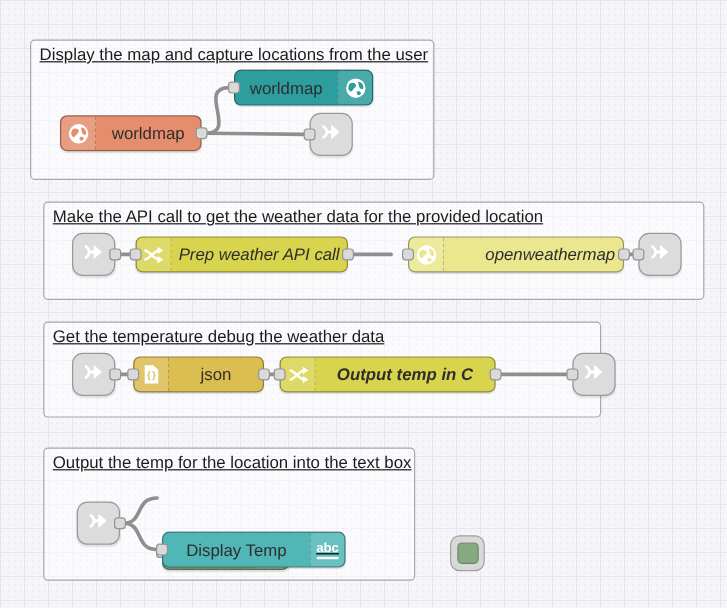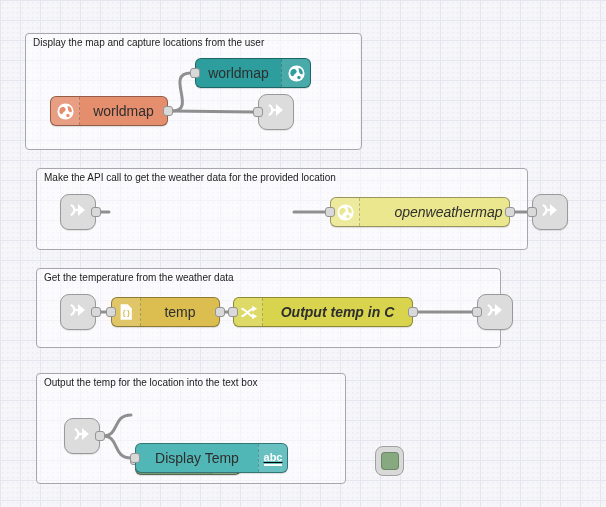--- a/index.html
+++ b/index.html
@@ -11,21 +11,21 @@
       linear-gradient(to right, #e5e5f0 1px, transparent 1px),
       linear-gradient(to bottom, #e5e5f0 1px, transparent 1px),
       radial-gradient(circle, #ededf4 1px, transparent 1px);
     background-size:20px 20px,20px 20px,5px 5px;
   }
   .group{
     position:absolute;z-index:1;border:1px solid #a6a6af;border-radius:4px;
     background:rgba(255,255,255,0.5);box-sizing:border-box;
   }
   .group-label{
-    font-size:10px;color:#1b1b1b;padding:3px 6px 0 7px;white-space:nowrap;
+    font-size:14px;color:#1b1b1b;padding:3px 6px 0 7px;white-space:nowrap;text-decoration:underline;
   }
   #wires{position:absolute;left:0;top:0;z-index:2;}
   #wires path{stroke:#8f8f8f;stroke-width:3;fill:none;stroke-linecap:round;}
   .node{
     position:absolute;z-index:3;height:30px;box-sizing:border-box;
     border:1px solid rgba(0,0,0,0.35);border-radius:6px;
     display:flex;align-items:stretch;
     background:var(--c);
     box-shadow:0 1px 1px rgba(0,0,0,0.12);
     text-align:right;
@@ -72,25 +72,25 @@
   .debug-wrap .node{position:relative;z-index:3;}
 </style>
 </head>
 <body>
 
 <div id="canvas">
 
   <div class="group" style="left:25px;top:33px;width:337px;height:117px;">
     <div class="group-label">Display the map and capture locations from the user</div>
   </div>
-  <div class="group" style="left:36px;top:168px;width:492px;height:82px;">
+  <div class="group" style="left:36px;top:168px;width:551px;height:82px;">
     <div class="group-label">Make the API call to get the weather data for the provided location</div>
   </div>
   <div class="group" style="left:36px;top:268px;width:465px;height:80px;">
-    <div class="group-label">Get the temperature from the weather data</div>
+    <div class="group-label">Get the temperature debug the weather data</div>
   </div>
   <div class="group" style="left:36px;top:373px;width:310px;height:111px;">
     <div class="group-label">Output the temp for the location into the text box</div>
   </div>
 
   <svg id="wires" width="606" height="507">
     <path d="M172 111 C198 111 164 73 191 73"></path>
     <path d="M172 111 L253 112"></path>
     <path d="M99 212 L109 212"></path>
     <path d="M294 212 L326 212"></path>
@@ -143,22 +143,35 @@
     <span>
       <svg viewBox="0 0 24 24" width="22" height="22">
         <path d="M5 7 C9 9.5 9 14.5 5 17" stroke="#fff" stroke-width="2.4" fill="none" stroke-linecap="round"></path>
         <path d="M8.5 12 h4.5" stroke="#fff" stroke-width="2.6"></path>
         <path d="M12 5.5 L19.5 12 L12 18.5 Z" fill="#fff"></path>
       </svg>
     </span>
     <span class="port out"></span>
   </div>
 
-
-  <div class="node" style="left:330px;top:197px;width:180px;gap:28px;--c:#eae78f;">
+  <div class="node" style="left:113px;top:197px;width:177px;--c:#d9d44e;">
+    <span class="port in"></span>
+    <span class="icon-region left">
+      <svg viewBox="0 0 20 20" width="19" height="19">
+        <path d="M2.5 6 C7 6 11 14 15 14" stroke="#fff" stroke-width="2.1" fill="none"></path>
+        <path d="M2.5 14 C7 14 11 6 15 6" stroke="#fff" stroke-width="2.1" fill="none"></path>
+        <path d="M14 2.8 L19 6 L14 9.2 Z" fill="#fff"></path>
+        <path d="M14 10.8 L19 14 L14 17.2 Z" fill="#fff"></path>
+      </svg>
+    </span>
+    <span class="node-label italic">Prep weather API call</span>
+    <span class="port out"></span>
+  </div>
+
+  <div class="node" style="left:340px;top:197px;width:180px;gap:28px;--c:#eae78f;">
     <span class="port in"></span>
     <span class="icon-region left">
       <svg viewBox="0 0 20 20" width="19" height="19">
         <circle cx="10" cy="10" r="8.5" fill="#fff"></circle>
         <path d="M4 7 C6 4.5 9 5 10 7 C11 9 8 10 7 12 C6 14 4 12.5 3.4 10 Z" fill="var(--c)"></path>
         <path d="M12 4.5 C14.5 4 16.2 6 16.6 9 C17 12 13.8 11 13 9 Z" fill="var(--c)"></path>
         <path d="M11 13 C13 12 15.2 13 14.2 15 C13.2 17 10 16 11 13 Z" fill="var(--c)"></path>
       </svg>
     </span>
     <span class="node-label italic">openweathermap</span>
@@ -188,21 +201,21 @@
   </div>
 
   <div class="node" style="left:111px;top:297px;width:109px;--c:#dbbd50;">
     <span class="port in"></span>
     <span class="icon-region left">
       <svg viewBox="0 0 20 20" width="18" height="18">
         <path d="M4 1.5 h8 l4.5 4.5 v12.5 h-12.5 z" fill="#fff"></path>
         <text x="10.2" y="13.5" font-size="8.5" font-weight="bold" fill="var(--c)" text-anchor="middle" font-family="Liberation Sans, sans-serif">{ }</text>
       </svg>
     </span>
-    <span class="node-label">temp</span>
+    <span class="node-label">json</span>
     <span class="port out"></span>
   </div>
 
   <div class="node" style="left:233px;top:297px;width:180px;font-weight:bold;--c:#d9d44e;">
     <span class="port in"></span>
     <span class="icon-region left">
       <svg viewBox="0 0 20 20" width="19" height="19">
         <path d="M2.5 6 C7 6 11 14 15 14" stroke="#fff" stroke-width="2.1" fill="none"></path>
         <path d="M2.5 14 C7 14 11 6 15 6" stroke="#fff" stroke-width="2.1" fill="none"></path>
         <path d="M14 2.8 L19 6 L14 9.2 Z" fill="#fff"></path>

